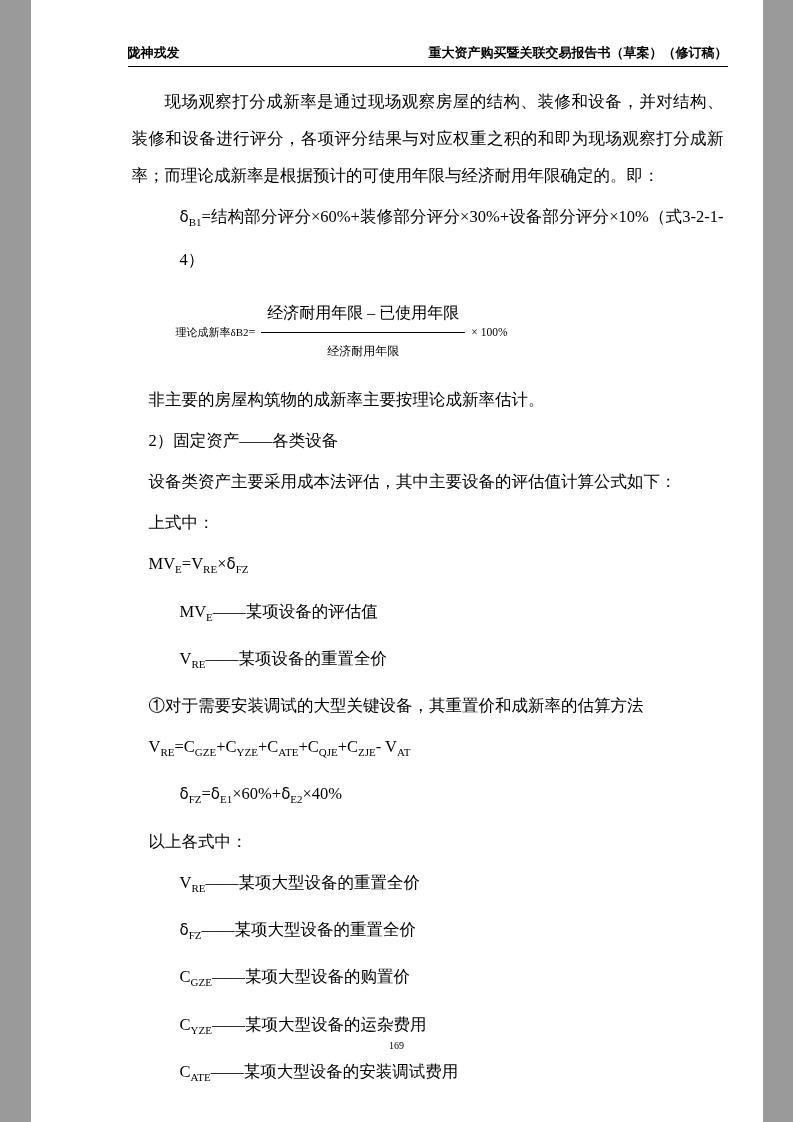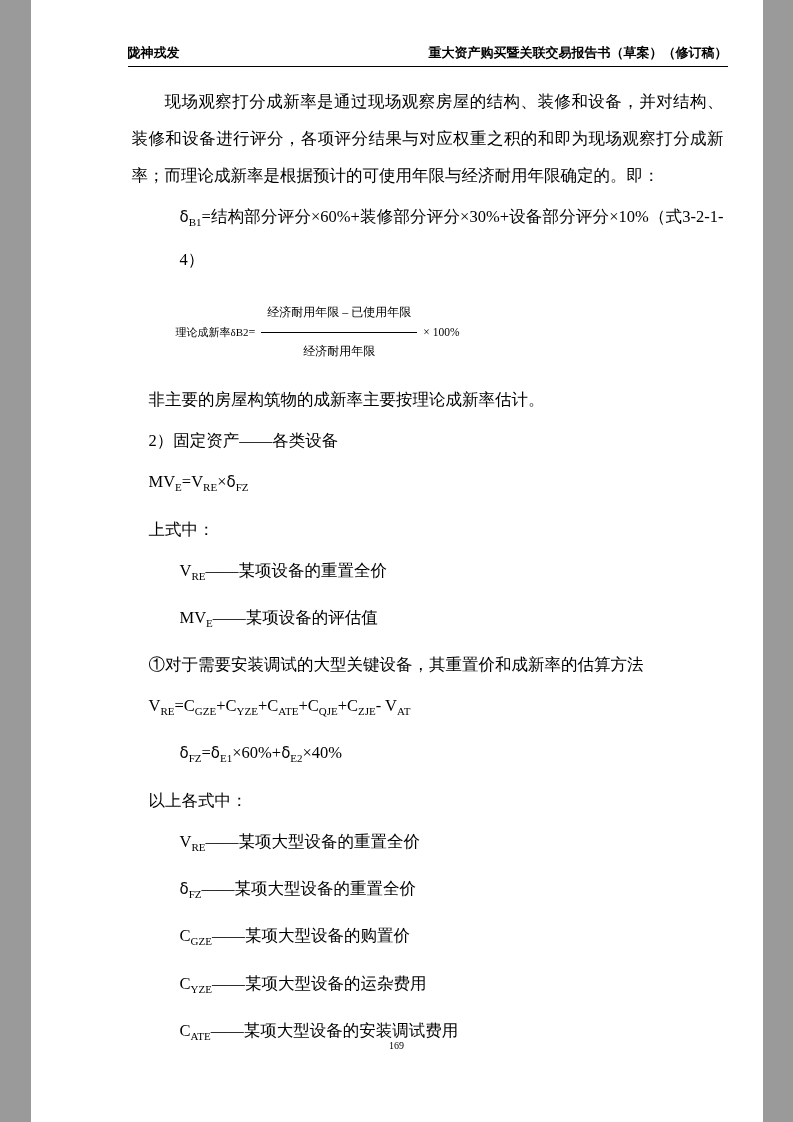--- a/index.html
+++ b/index.html
@@ -80,21 +80,21 @@
   .frac {
     display: inline-flex;
     flex-direction: column;
     align-items: center;
     margin: 0 6px;
     vertical-align: middle;
   }
   .frac .num {
     padding: 0 6px 1px 6px;
     border-bottom: 1px solid #000;
-    font-size: 12px;
+    font-size: 16px;
     white-space: nowrap;
   }
   .frac .den {
     padding: 1px 6px 0 6px;
     font-size: 12px;
     white-space: nowrap;
     font-family: Liberation Mono, monospace;
   }
   .frac-tail {
     font-size: 11.5px;
@@ -138,33 +138,34 @@
           <span class="num">经济耐用年限 – 已使用年限</span>
           <span class="den">经济耐用年限</span>
         </span>
         <span class="frac-tail">× 100%</span>
       </div>
 
       <p class="indent1">非主要的房屋构筑物的成新率主要按理论成新率估计。</p>
 
       <p class="indent1">2）固定资产——各类设备</p>
 
+      <p class="indent1">设备类资产主要采用成本法评估，其中主要设备的评估值计算公式如下：</p>
+
+      <p class="indent1">上式中：</p>
 
       <p class="indent1">
         <span>MV</span><span class="sub">E</span><span>=V</span><span class="sub">RE</span><span>×</span><span class="delta">δ</span><span class="sub">FZ</span>
       </p>
 
-      <p class="indent1">上式中：</p>
+      <p class="indent-formula">
+        <span>MV</span><span class="sub">E</span><span>——某项设备的评估值</span>
+      </p>
 
       <p class="indent-formula">
         <span>V</span><span class="sub">RE</span><span>——某项设备的重置全价</span>
-      </p>
-
-      <p class="indent-formula">
-        <span>MV</span><span class="sub">E</span><span>——某项设备的评估值</span>
       </p>
 
 
       <p class="indent1">①对于需要安装调试的大型关键设备，其重置价和成新率的估算方法</p>
 
       <p class="indent1">
         <span id="f2"><span>V</span><span class="sub">RE</span><span>=C</span><span class="sub">GZE</span><span>+C</span><span class="sub">YZE</span><span>+C</span><span class="sub">ATE</span><span>+C</span><span class="sub">QJE</span><span>+C</span><span class="sub">ZJE</span><span>- V</span><span class="sub">AT</span><span></span></span>
       </p>
 
       <p class="indent-formula">

